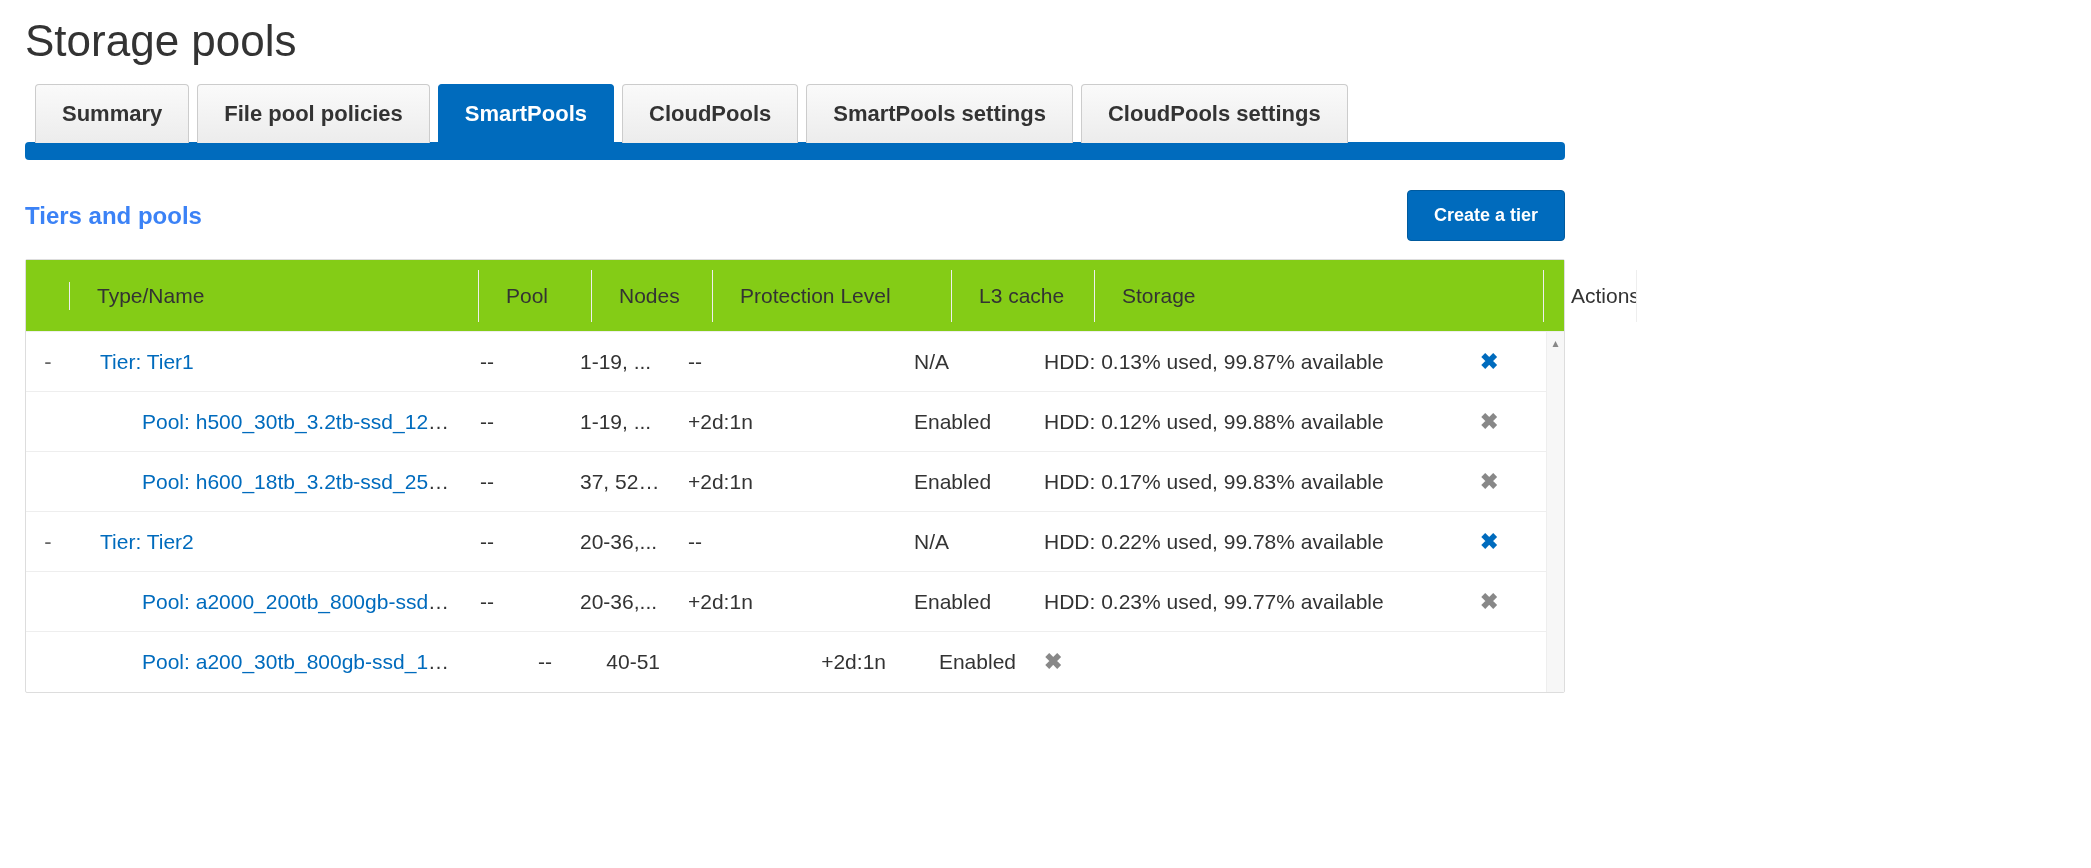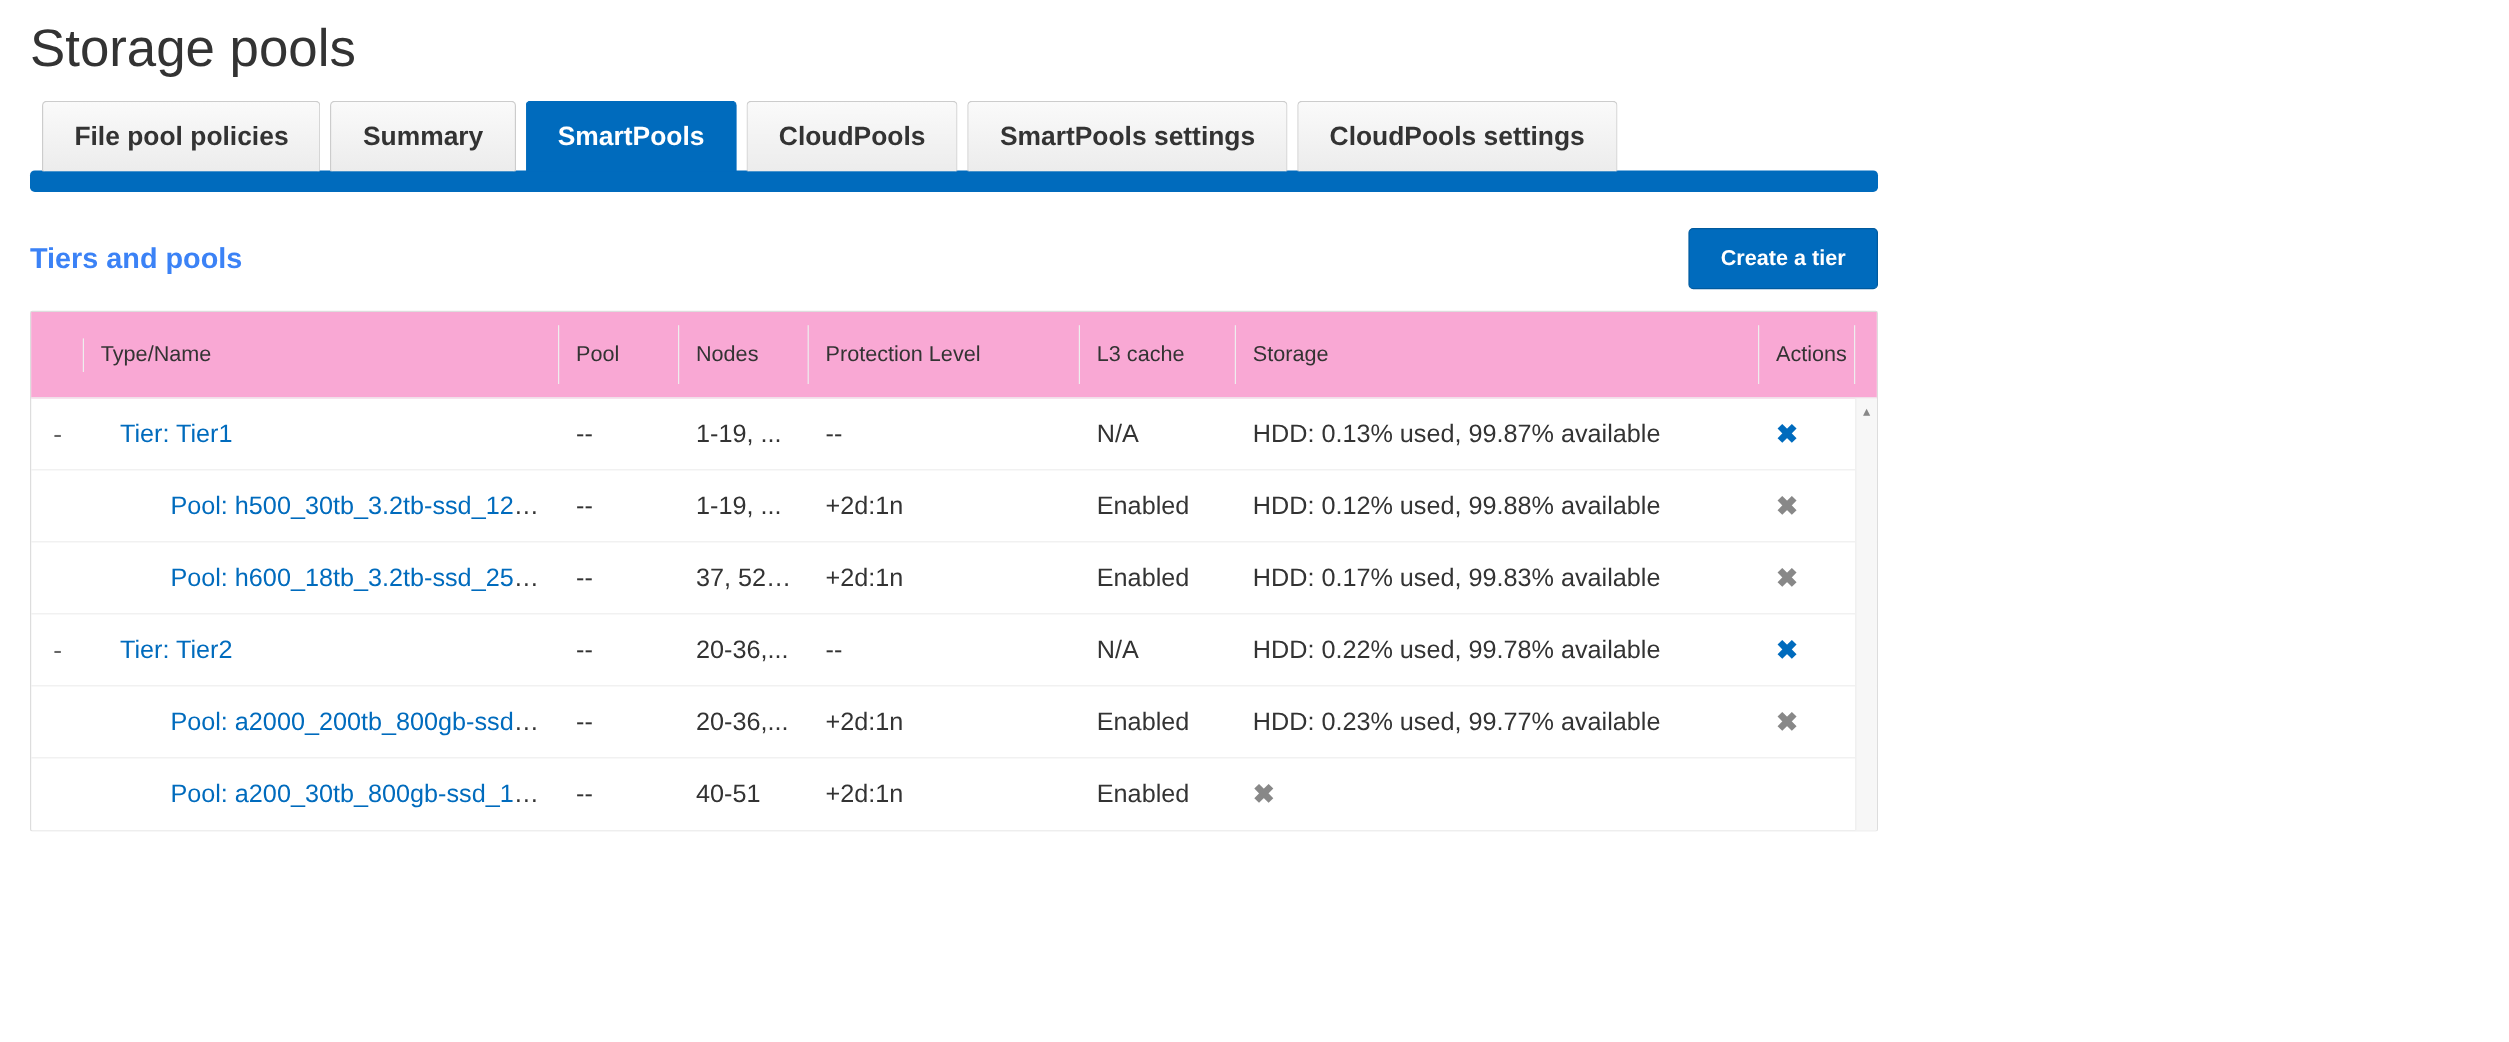--- a/index.html
+++ b/index.html
@@ -78,24 +78,25 @@
       border-radius: 2px;
       position: relative;
     }
     .grid-header, .grid-row {
       display: flex;
       align-items: center;
       min-height: 60px;
       border-bottom: 1px solid #eee;
     }
     .grid-header {
-      background: #f9a8d4;
-      font-size: 18px;
+      background: #84cc16;
+      font-size: 21px;
       color: #555;
       min-height: 72px;
+      gap: 13px;
     }
     .grid-header .cell {
       border-right: 1px solid #eee;
     }
     .cell {
       padding: 14px 14px;
       overflow: hidden;
       text-overflow: ellipsis;
       white-space: nowrap;
       color: #333;
@@ -138,31 +139,31 @@
       display: flex;
       flex-direction: column;
       align-items: center;
     }
     .scroll-arrow {
       font-size: 12px;
       color: #888;
       padding-top: 4px;
       cursor: pointer;
     }
-    .grid-body .grid-row:last-child { border-bottom: none; }
+    .grid-body .grid-row:last-child { border-bottom: none; text-align: right; }
   </style>
 </head>
 <body>
 
 <h1 class="page-title">Storage pools</h1>
 
 <div class="tabs-wrapper">
   <div class="tabs" id="tabs">
+      <div class="tab">Summary</div>
       <div class="tab">File pool policies</div>
-      <div class="tab">Summary</div>
       <div class="tab active">SmartPools</div>
       <div class="tab">CloudPools</div>
       <div class="tab">SmartPools settings</div>
       <div class="tab">CloudPools settings</div>
     </div>
   <div class="tab-underline"></div>
 </div>
 
 <div class="section-header">
   <div class="section-title">Tiers and pools</div>

